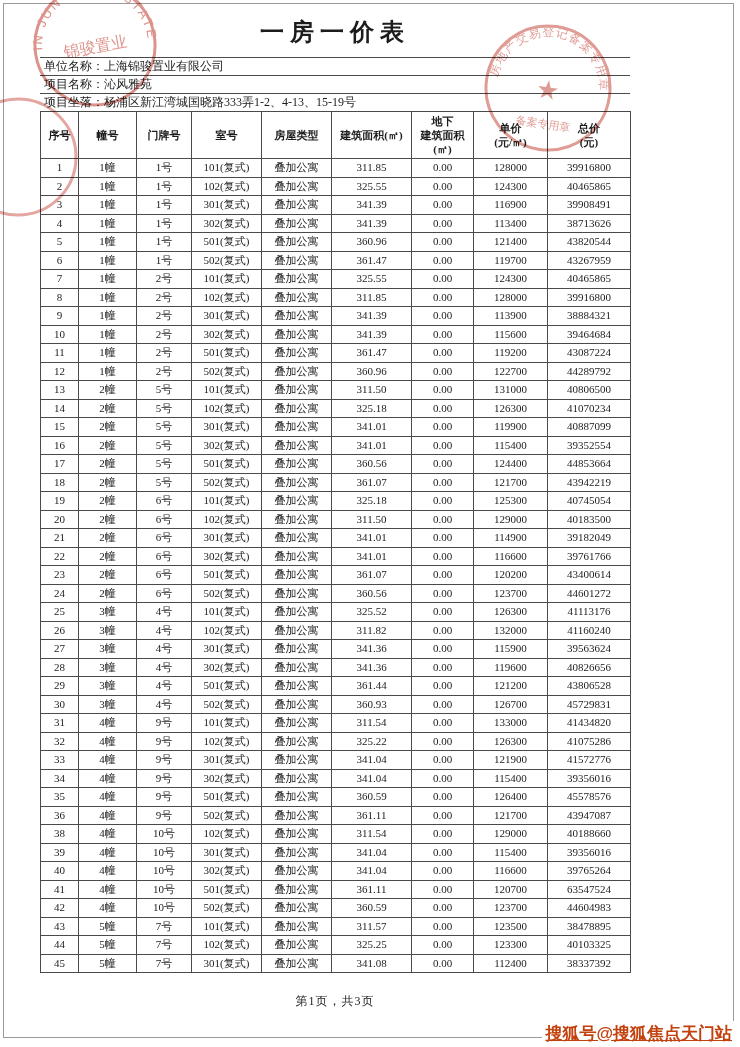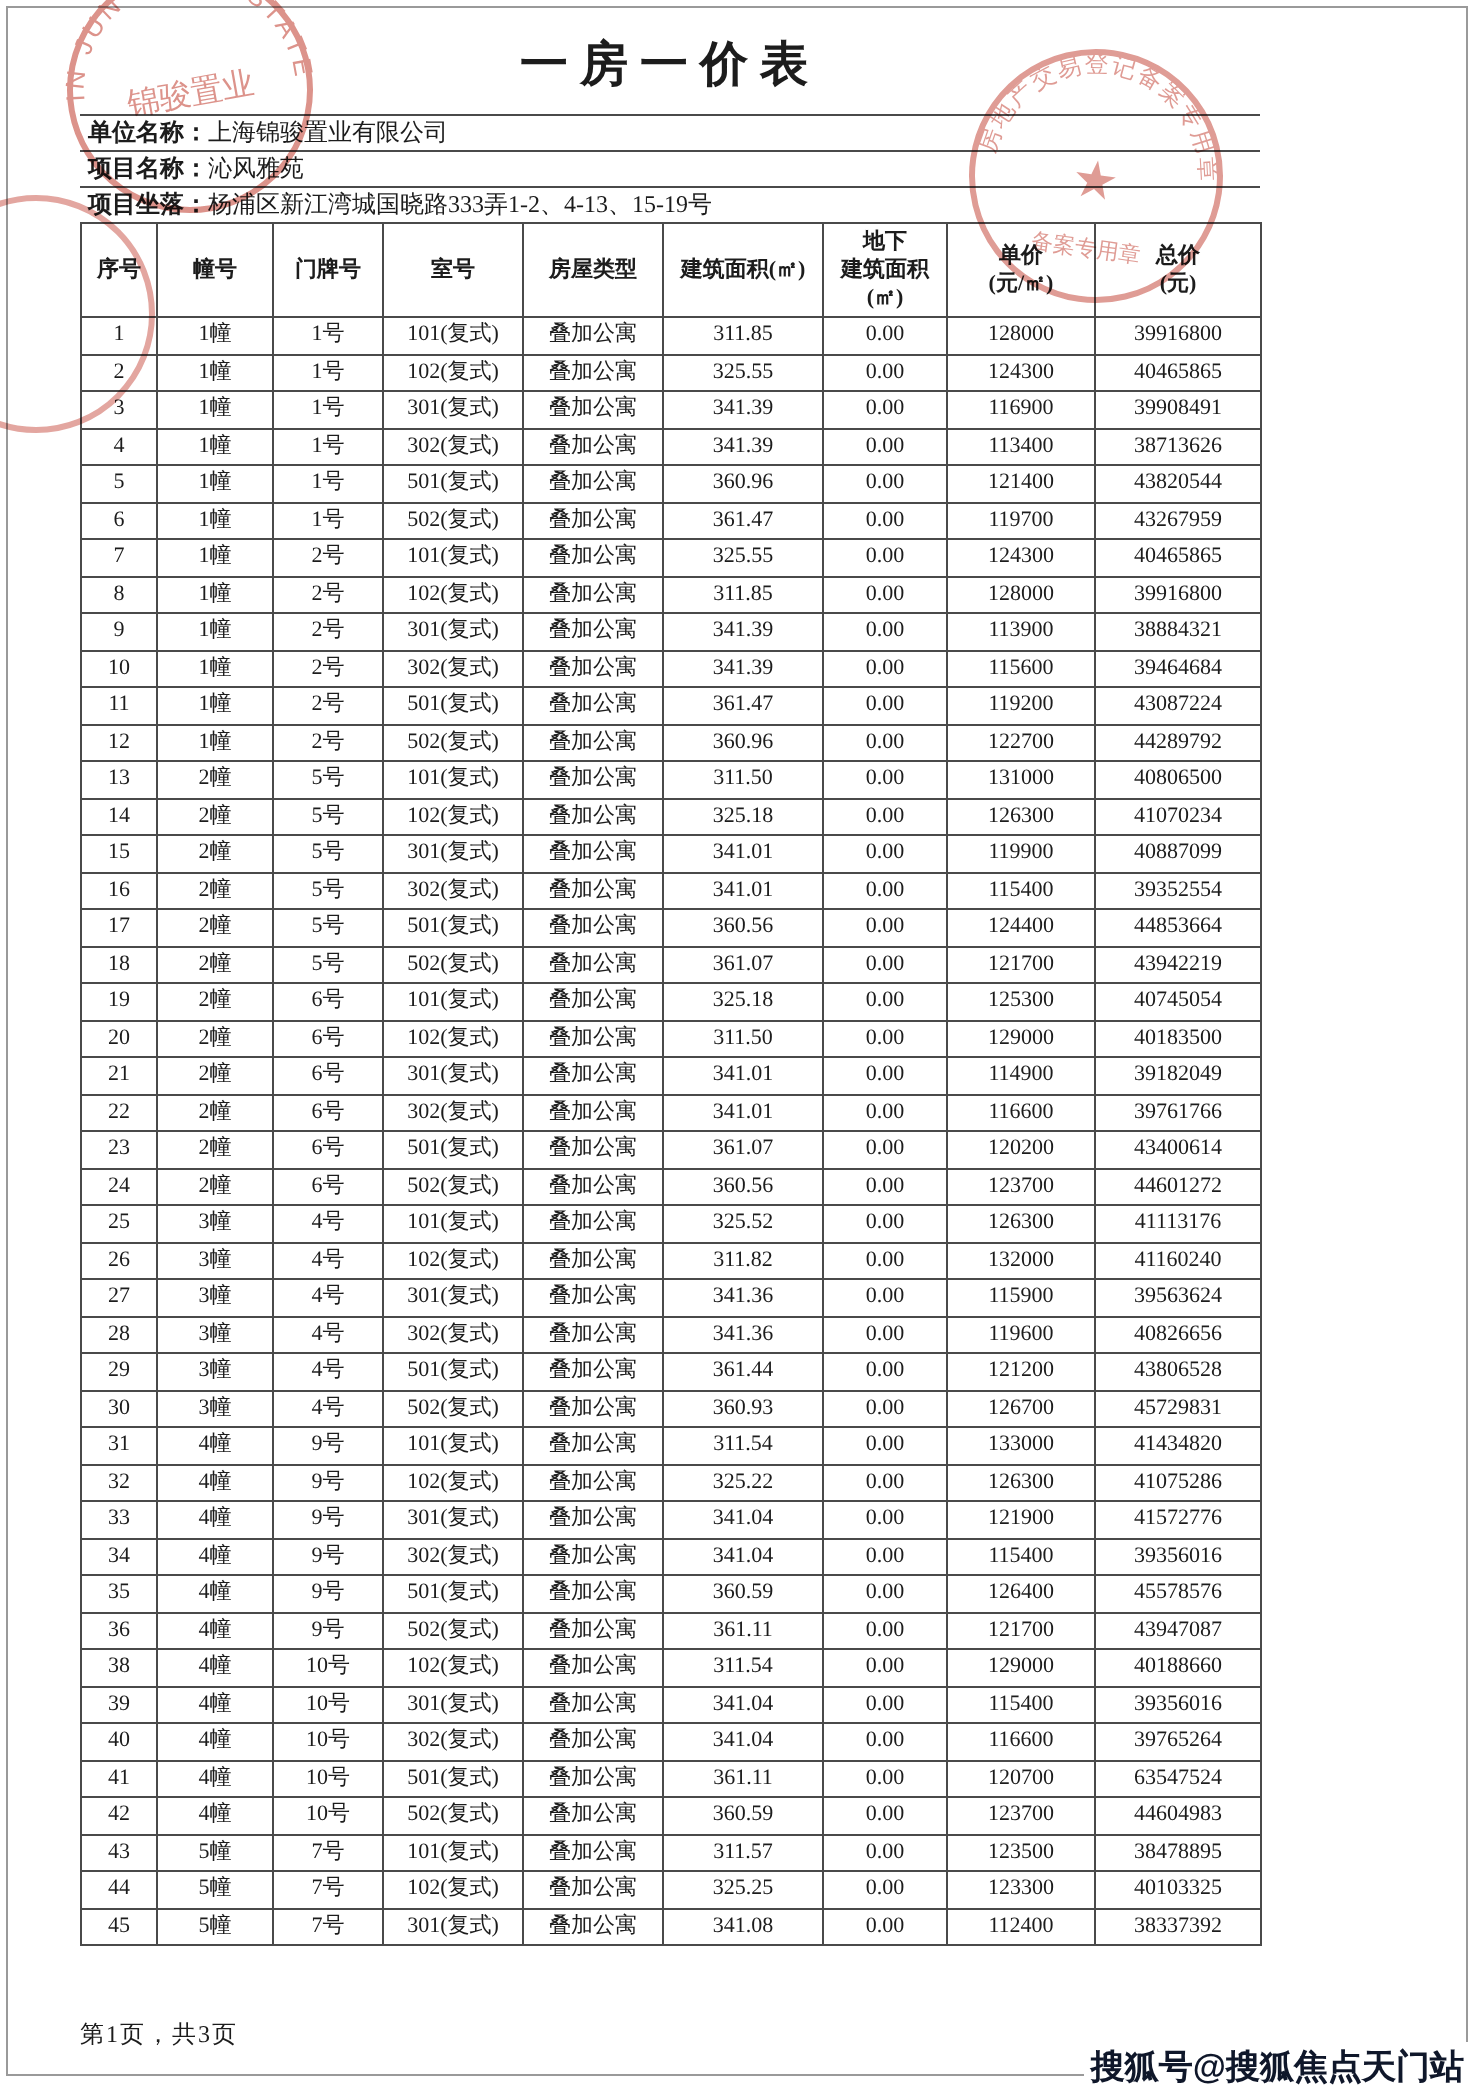--- a/index.html
+++ b/index.html
@@ -16,40 +16,40 @@
   .title{
     font-size:24px;font-weight:bold;text-align:center;
     letter-spacing:6px;margin:8px 0 9px 0;
   }
   .info{border-top:1px solid #4a4a4a;}
   .info-row{
     height:17px;line-height:17px;border-bottom:1px solid #4a4a4a;
     font-size:12px;padding-left:4px;white-space:nowrap;overflow:hidden;
   }
   .info-row:last-child{border-bottom:none;}
-  .info-label{font-weight:bold;}
+  .info-label{font-weight:normal;}
   table.price{border-collapse:collapse;width:590px;table-layout:fixed;}
   table.price th,table.price td{
     border:1px solid #4a4a4a;text-align:center;padding:0;overflow:hidden;
   }
   table.price th{
     font-size:11px;font-weight:bold;height:46px;line-height:1.3;
     white-space:pre-line;vertical-align:middle;
   }
   table.price td{font-size:11px;height:17.5px;line-height:1;white-space:nowrap;}
   col.c1{width:38px}col.c2{width:58px}col.c3{width:55px}
   col.c4{width:70px}col.c5{width:70px}col.c6{width:80px}
   col.c7{width:62px}col.c8{width:74px}col.c9{width:83px}
   .page-footer{
-    text-align:left;font-size:12px;margin-top:36px;letter-spacing:1px;
+    text-align:center;font-size:12px;margin-top:20px;letter-spacing:1px;
   }
   .sohu{
     position:absolute;right:5px;bottom:1px;z-index:9;
     font-family:"Liberation Sans","DejaVu Sans",sans-serif;
-    font-size:17px;font-weight:bold;color:#0f172a;background:#fff;padding:1px 3px;
+    font-size:17px;font-weight:bold;color:#c2410c;background:#fff;padding:1px 3px;text-decoration:underline;
   }
   .stamp{position:absolute;pointer-events:none;mix-blend-mode:multiply;}
   .stamp-left{left:20px;top:-30px;opacity:.55;transform:rotate(-10deg);}
   .stamp-right{left:480px;top:20px;opacity:.5;transform:rotate(8deg);}
   .stamp-partial{left:-34px;top:92px;opacity:.45;}
 </style>
 </head>
 <body>
 
 <div class="frame"></div>

